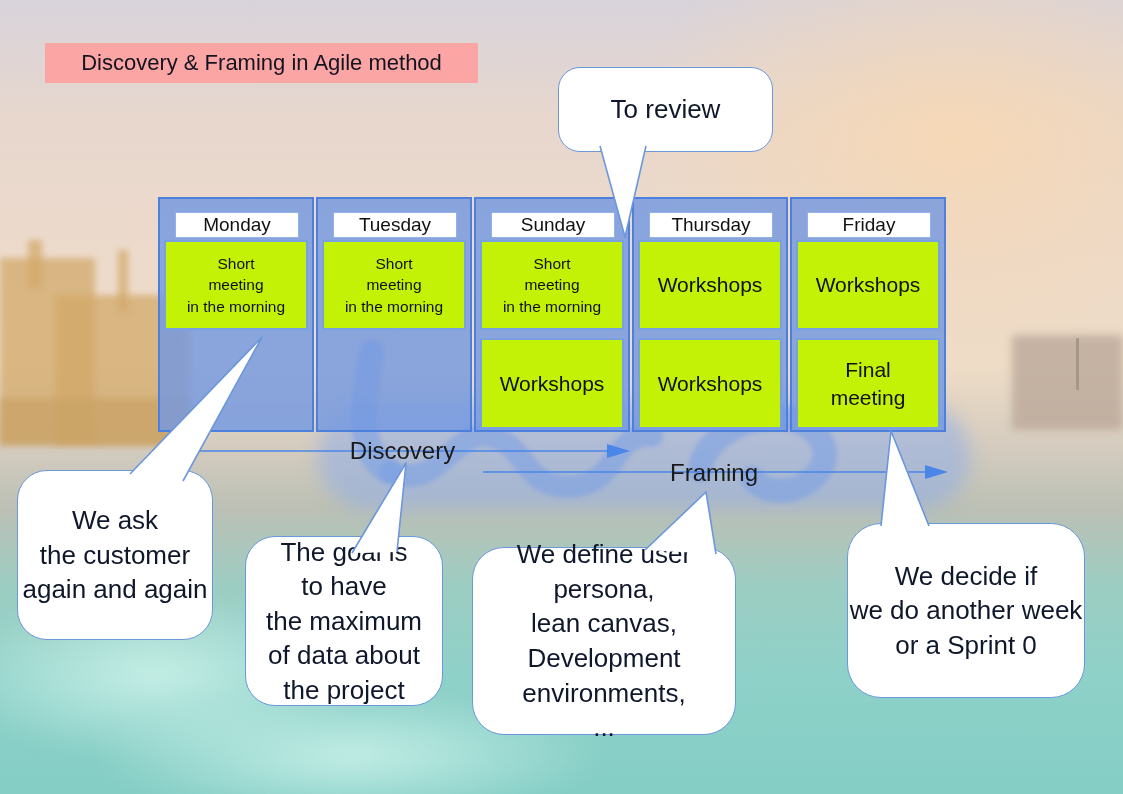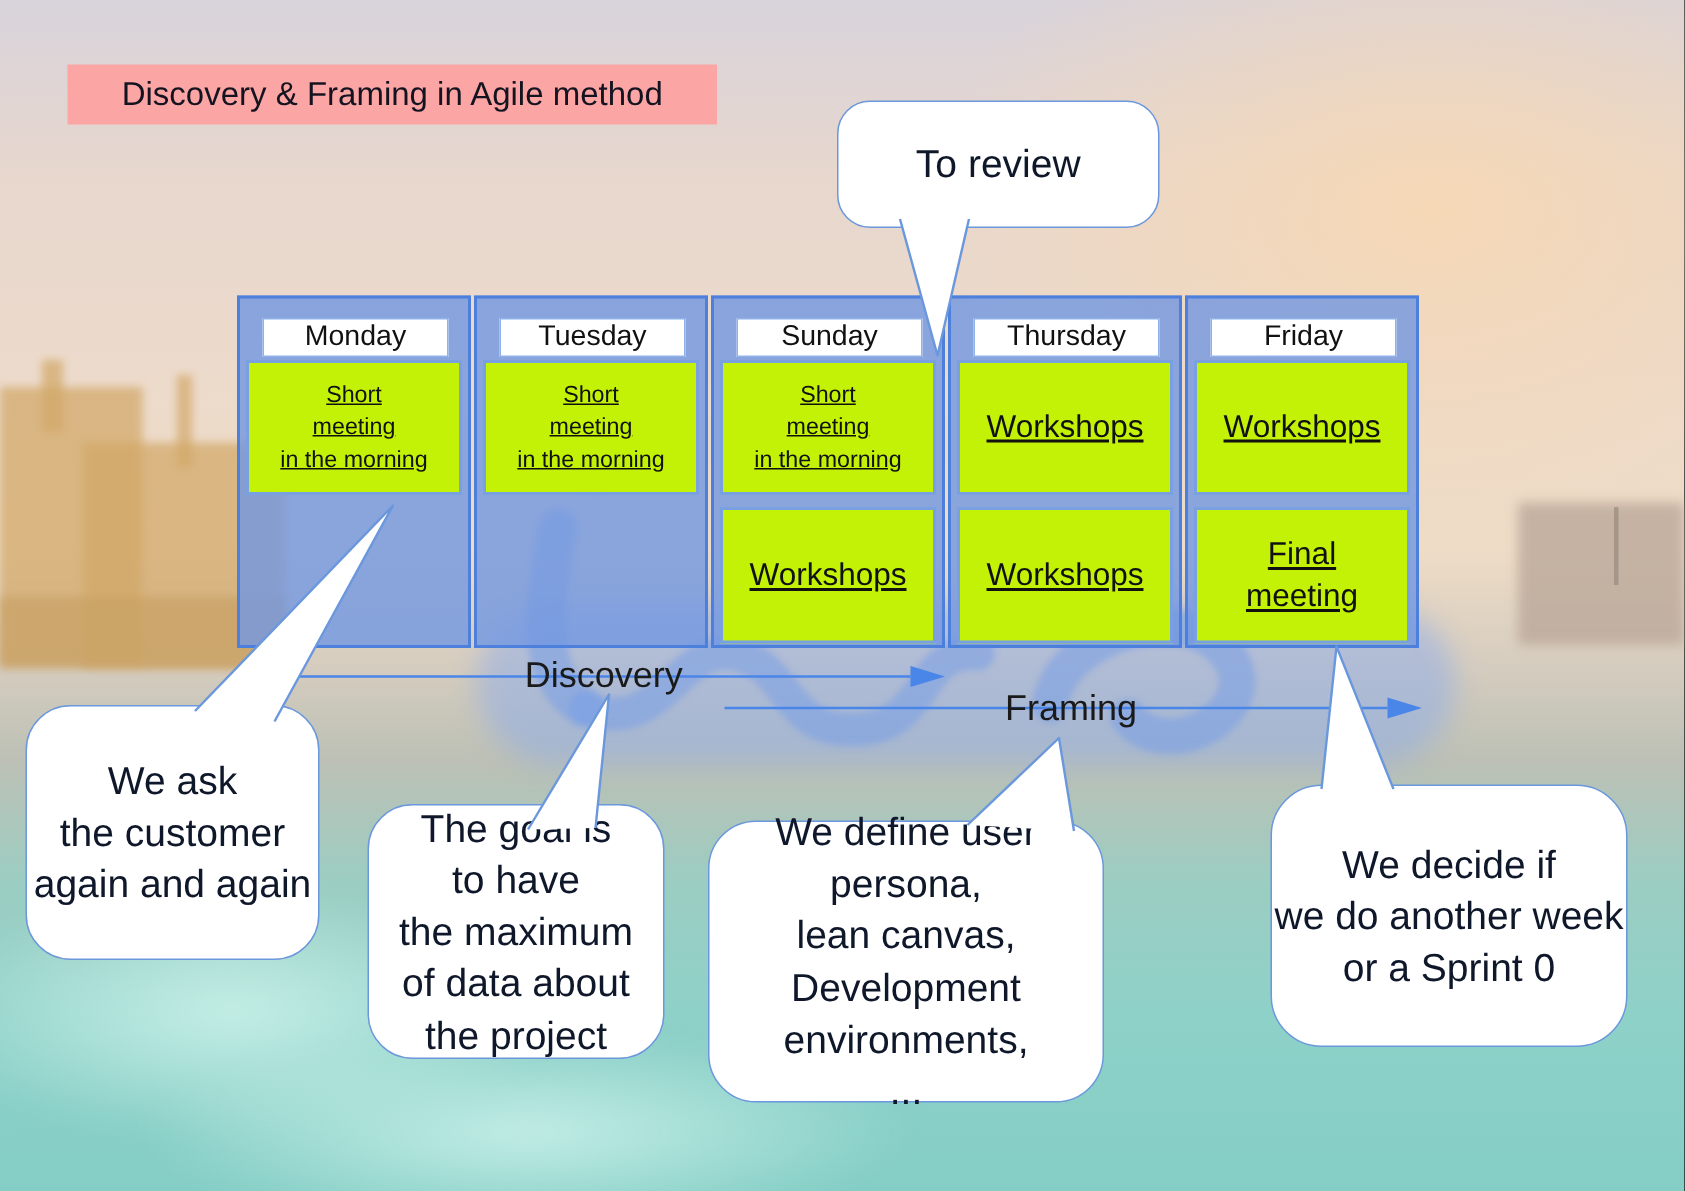--- a/index.html
+++ b/index.html
@@ -29,21 +29,21 @@
   .wm-svg{position:absolute;inset:0;filter:blur(2px);}
   
   .col{position:absolute;top:197px;width:156px;height:235px;box-sizing:border-box;
     background:rgba(116,152,224,.82);border:2px solid #4c80dc;}
   .day-header{position:absolute;left:15px;top:13px;width:122px;height:24px;
     background:#ffffff;border:1px solid #8fb2ea;display:flex;align-items:center;justify-content:center;
     font-size:19px;color:#111;}
   .cell{position:absolute;left:4px;width:144px;box-sizing:border-box;
     background:#c3f206;border:2px solid #79a1e2;
     display:flex;align-items:center;justify-content:center;text-align:center;
-    white-space:pre-line;color:#111;font-size:21px;line-height:1.3;text-decoration:underline;}
+    white-space:pre-line;color:#111;font-size:21px;line-height:1.3;}
   .cell.small{font-size:15.5px;line-height:1.38;}
   .row1{top:41px;height:90px;}
   .row2{top:139px;height:91px;}
   
   .arrows{position:absolute;inset:0;pointer-events:none;}
   .phase-label{position:absolute;text-align:center;font-size:24px;color:#1a1a1a;}
   
   .bubble{position:absolute;background:#ffffff;border:1.6px solid #6b97dd;box-sizing:border-box;
     display:flex;align-items:center;justify-content:center;text-align:center;
     white-space:pre-line;font-size:26px;line-height:1.33;color:#0f172a;}

